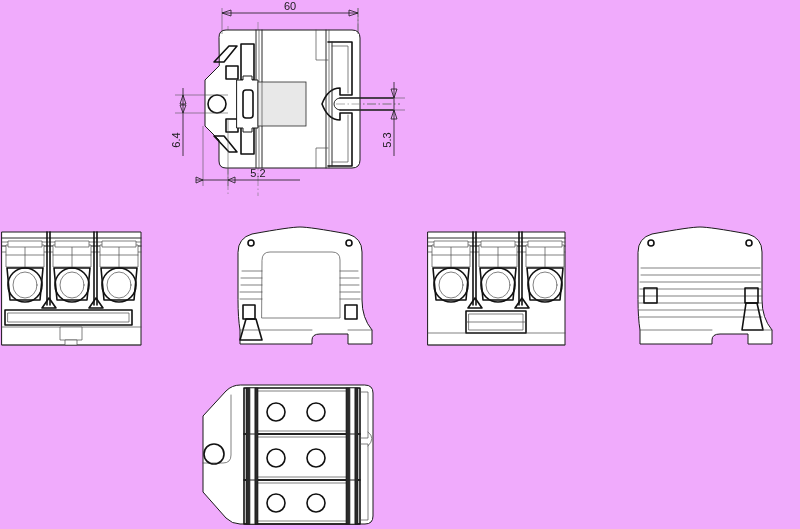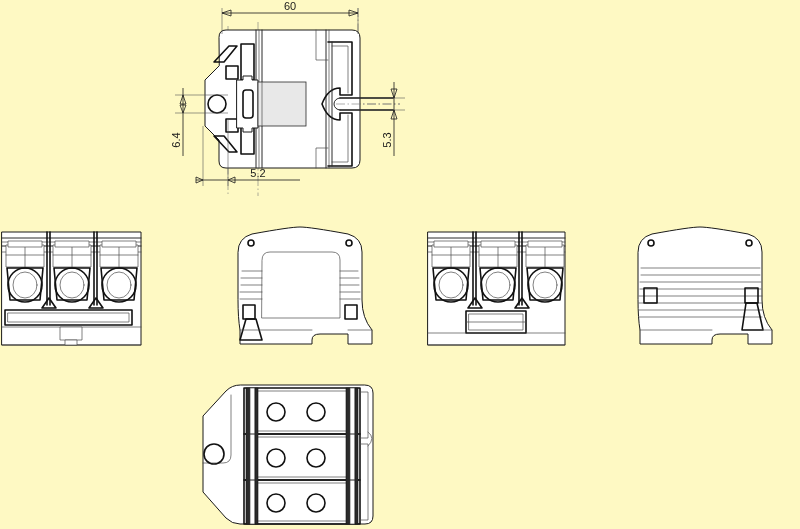--- a/index.html
+++ b/index.html
@@ -12,21 +12,21 @@
     width: 800px;
     height: 529px;
     overflow: hidden;
     font-family: "Liberation Sans", sans-serif;
     color: #1a1a1a;
   }
   #drawing-sheet {
     position: relative;
     width: 800px;
     height: 529px;
-    background: #fef9c3;
+    background: #f0abfc;
   }
   #drawing-svg {
     position: absolute;
     left: 0;
     top: 0;
     width: 800px;
     height: 529px;
     display: block;
   }
   .dim-text {

